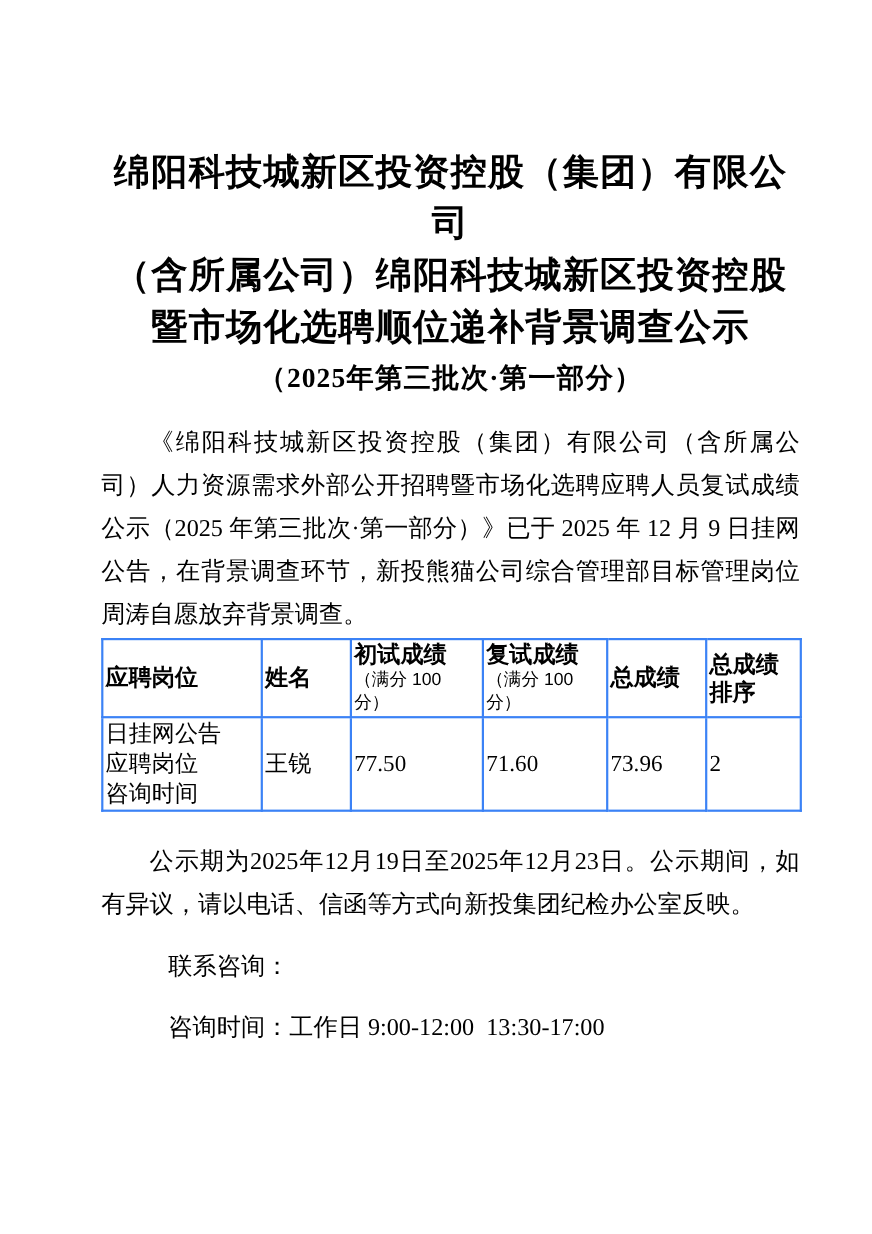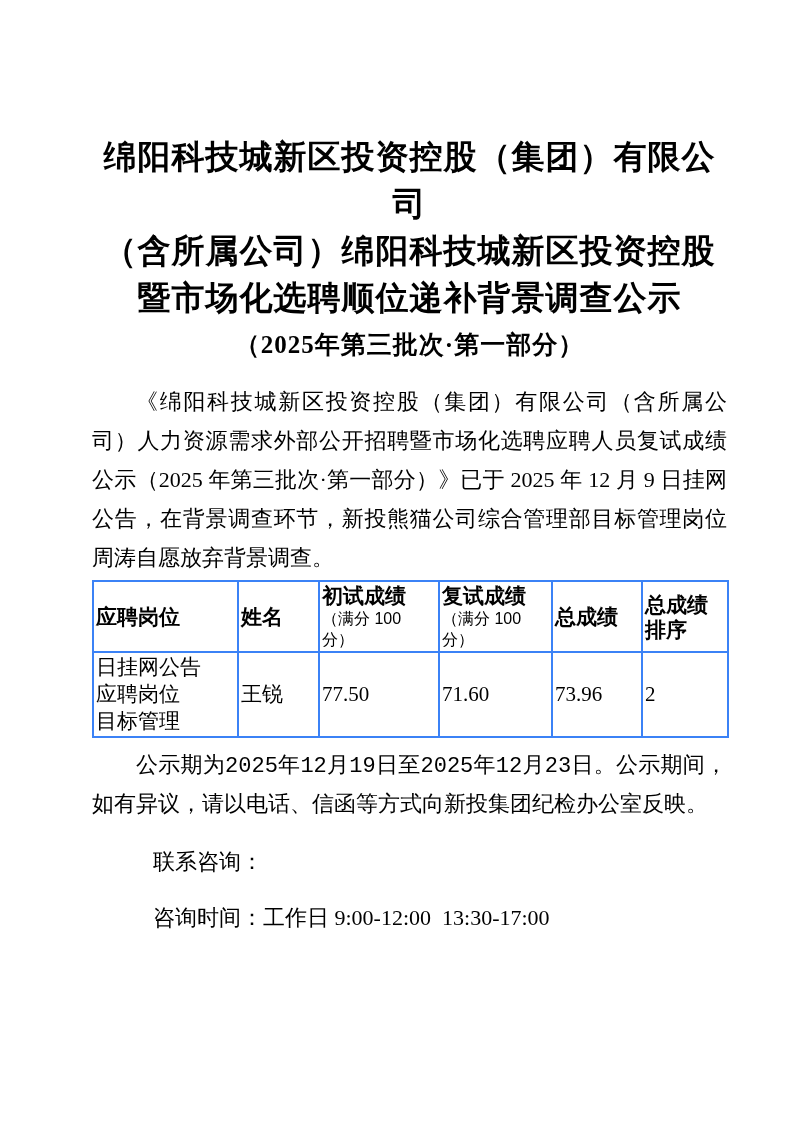--- a/index.html
+++ b/index.html
@@ -68,21 +68,21 @@
     line-height: 21px;
     font-weight: normal;
   }
   .th-line { display: block; line-height: 25px; }
   .score-table tbody td {
     font-size: 21px;
     height: 77px;
     line-height: 27px;
   }
   .pos-line { display: block; line-height: 27px; }
-  .after-table { margin-top: 9px; font-family: Liberation Mono, monospace; }
+  .after-table { margin-top: 25px; }
   .contact-line {
     margin: 17px;
     font-size: 22px;
     line-height: 39px;
     text-indent: 2em;
     white-space: pre-wrap;
   }
 </style>
 </head>
 <body>
@@ -131,21 +131,21 @@
           <span class="th-line">总成绩</span>
           <span class="th-line">排序</span>
         </th>
       </tr>
     </thead>
     <tbody>
       <tr>
         <td>
           <span class="pos-line">日挂网公告</span>
           <span class="pos-line">应聘岗位</span>
-          <span class="pos-line">目标管理</span>
+          <span class="pos-line">咨询时间</span>
         </td>
         <td>王锐</td>
         <td>77.50</td>
         <td>71.60</td>
         <td>73.96</td>
         <td>2</td>
       </tr>
     </tbody>
   </table>
 

